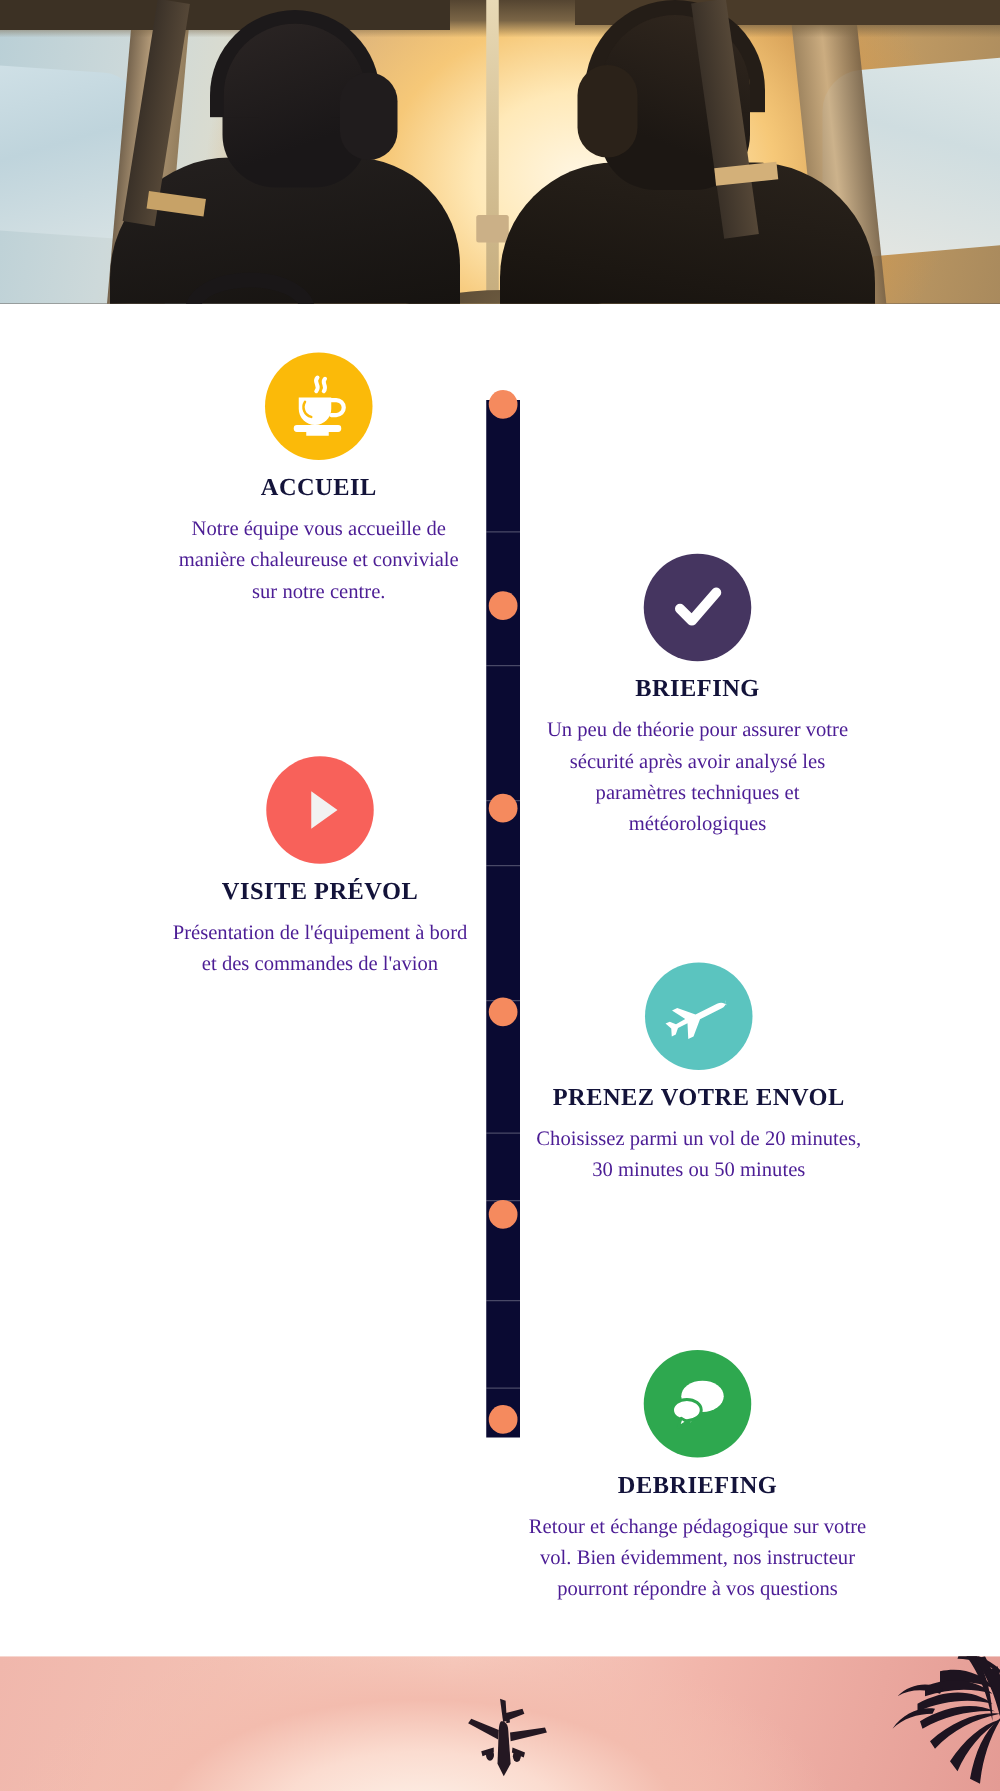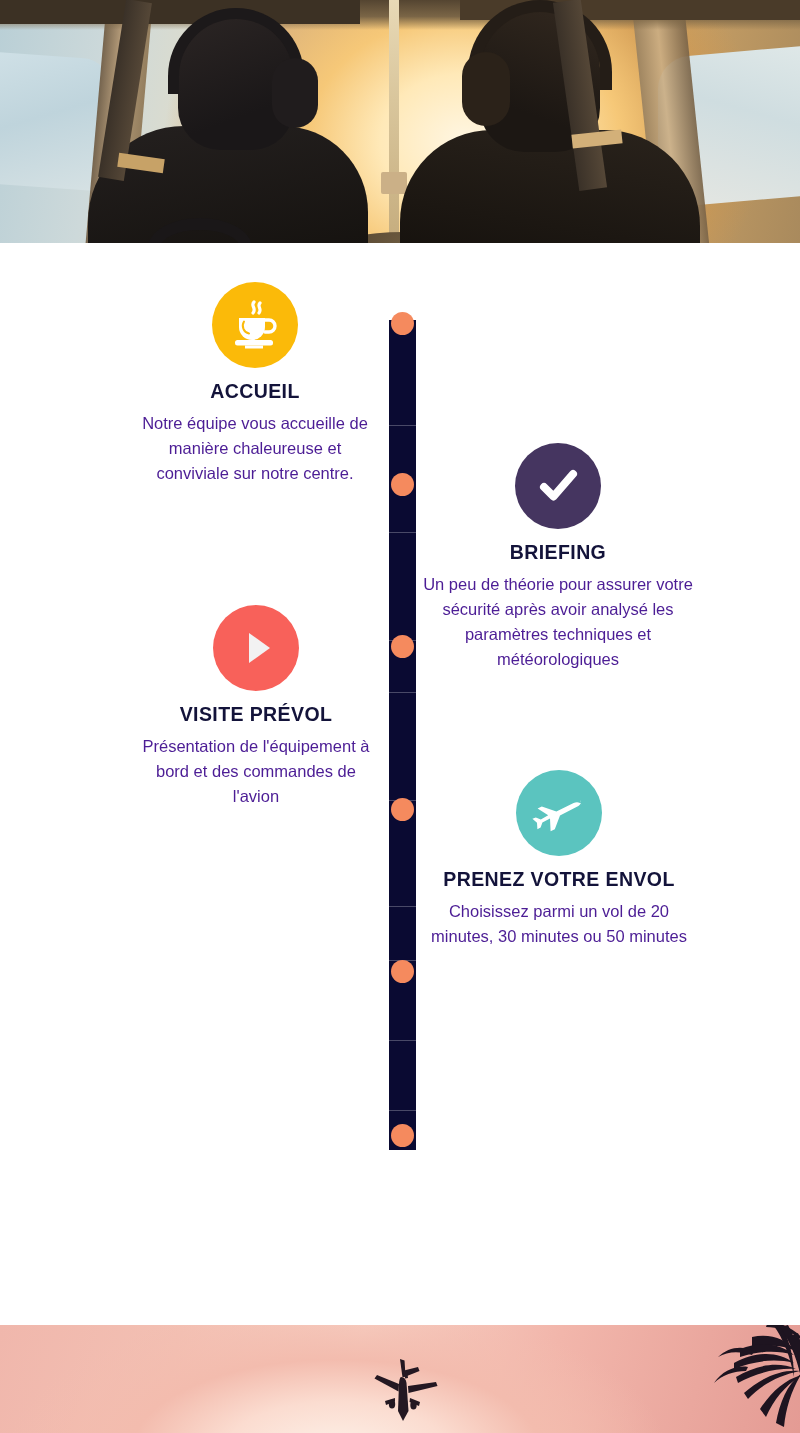--- a/index.html
+++ b/index.html
@@ -11,20 +11,21 @@
     font-family: "Liberation Sans", sans-serif;
     overflow: hidden;
   }
 
   .page {
     position: relative;
     width: 800px;
     height: 1433px;
     background: #ffffff;
     overflow: hidden;
+    font-family: Liberation Serif, serif;
   }
 
   
   .hero {
     position: absolute;
     left: 0; top: 0;
     width: 800px; height: 243px;
     overflow: hidden;
     background: #2a2118;
   }
@@ -332,20 +333,32 @@
     <div class="step-icon" style="background:#5bc4bf;">
       <svg width="54" height="54" viewBox="0 0 54 54" aria-hidden="true">
         <path d="M48 14 c1.6 2.4 .4 5.2 -2.6 6.6 L28 29.4 l-5.2 13.8 -4.2 2 -.6 -12.6 -7.6 3.8 -1.8 5.2 -3.2 1.6 -.4 -6.4 -4.6 -4 3.4 -1.4 5 2 7.4 -4.2 -10.6 -6.8 4.2 -2 14.6 5.2 17.2 -8.6 c3 -1.4 6.2 -1 7.6 1.4 z" fill="#ffffff"></path>
       </svg>
     </div>
     <div class="step-title">PRENEZ VOTRE ENVOL</div>
     <div class="step-body">Choisissez parmi un vol de 20 minutes, 30 minutes ou 50 minutes</div>
   </div>
 
 
+  <div class="step step-debrief">
+    <div class="step-icon" style="background:#2ea84f;">
+      <svg width="54" height="54" viewBox="0 0 54 54" aria-hidden="true">
+        <ellipse cx="31" cy="21" rx="17" ry="12.5" fill="#ffffff"></ellipse>
+        <path d="M23 31 l-2 11 8.5 -7 z" fill="#ffffff"></path>
+        <ellipse cx="18.5" cy="32" rx="11.5" ry="8.5" fill="#ffffff" stroke="#2ea84f" stroke-width="2.4"></ellipse>
+        <path d="M14 38.5 l-2.5 7.5 7 -4.5 z" fill="#ffffff" stroke="#2ea84f" stroke-width="2.2" stroke-linejoin="round"></path>
+      </svg>
+    </div>
+    <div class="step-title">DEBRIEFING</div>
+    <div class="step-body">Retour et échange pédagogique sur votre vol. Bien évidemment, nos instructeur pourront répondre à vos questions</div>
+  </div>
 
   <div class="footer">
     <div class="footer-sky"></div>
 
     <svg class="footer-plane" viewBox="0 0 108 84">
       <g fill="#241822">
         <path d="M48 6 l4.5 1.5 1 16 -3 1 z"></path>
         <path d="M50 18 l16 -4 1.5 4 -15 6 z"></path>
         <path d="M53 20 l2.5 1 .5 4 -3 .5 z"></path>
         <path d="M49 24 c3 0 5 2 5.5 6 l2 28 -5.5 10 -5 -10 1 -27 c.2 -4 1.2 -7 2 -7 z"></path>

